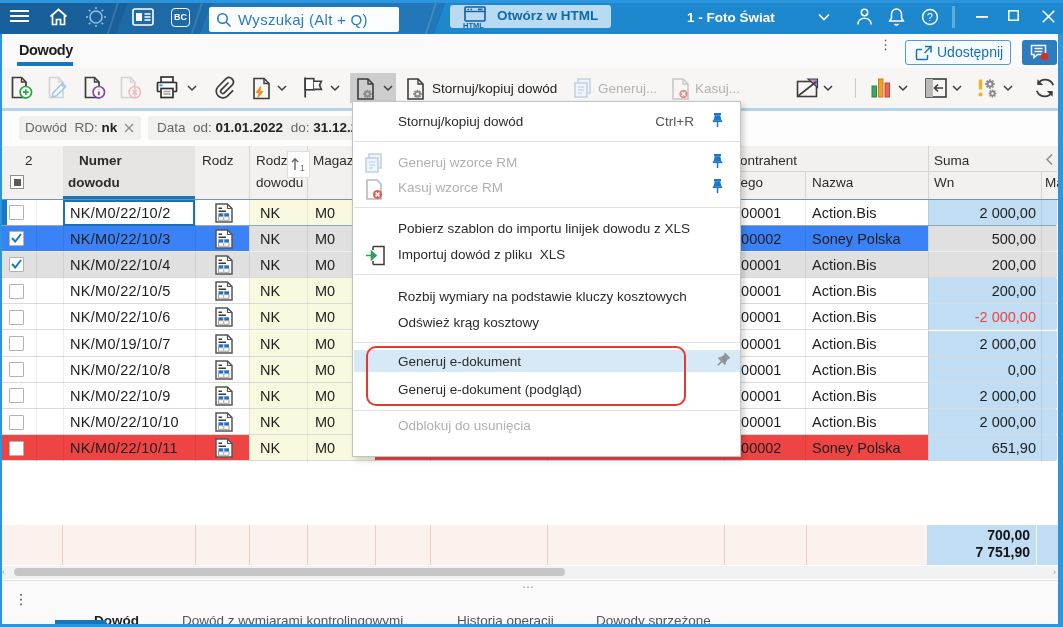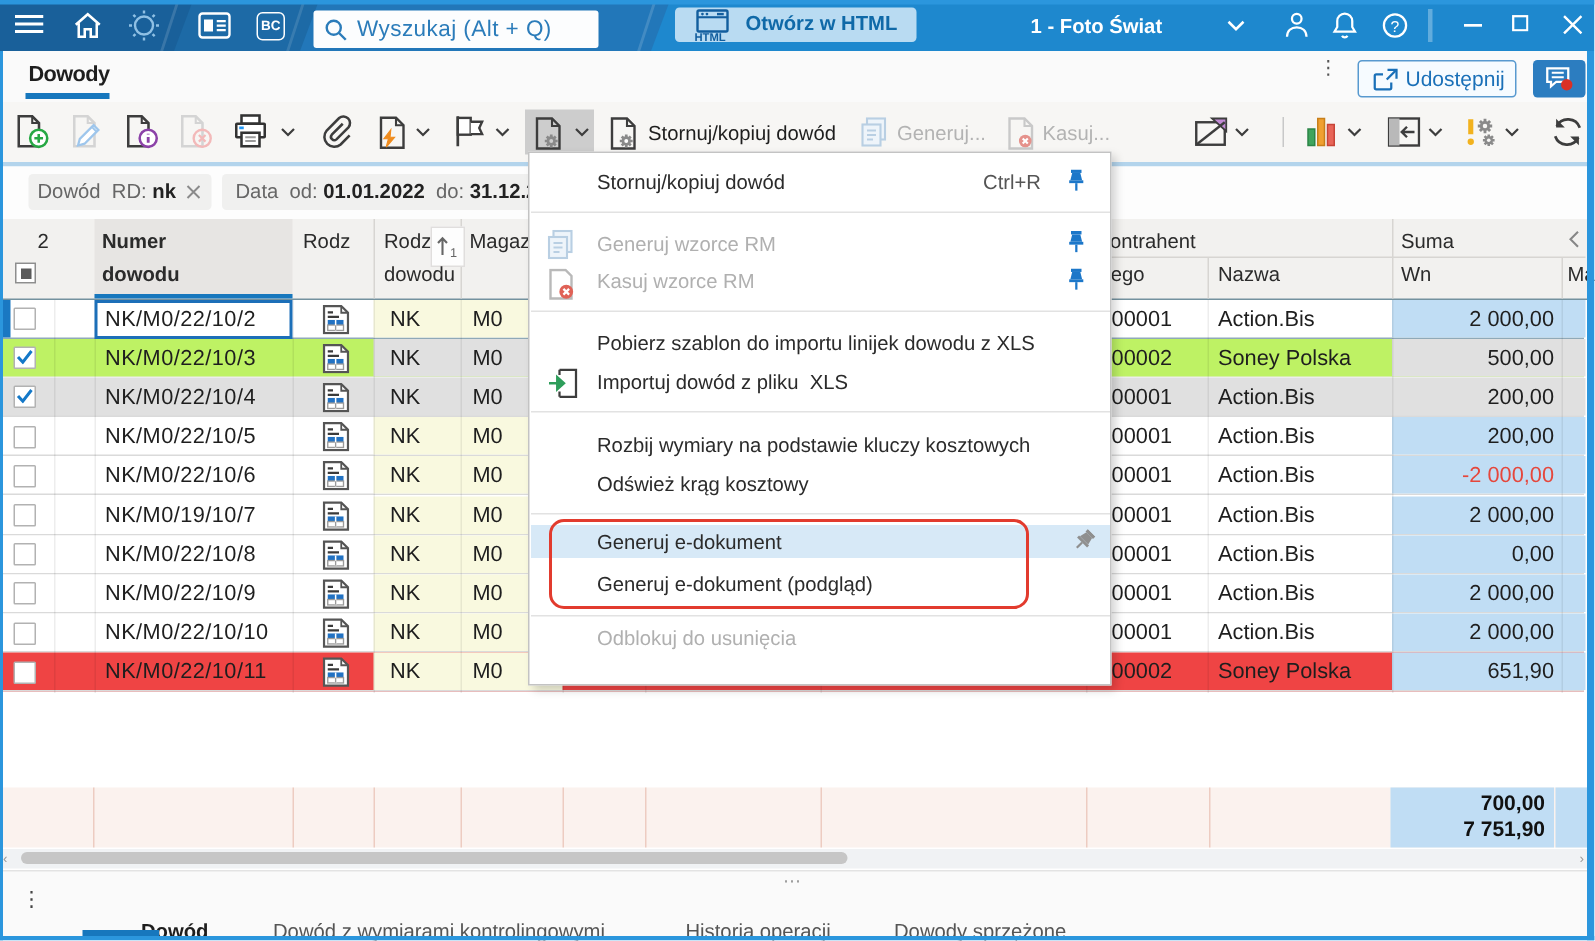--- a/index.html
+++ b/index.html
@@ -363,21 +363,21 @@
  <div class="hline" style="left:547px;top:0;height:53px;"></div>
  <div class="hline" style="left:724px;top:0;height:53px;"></div>
  <div class="hline" style="left:928px;top:0;height:53px;"></div>
  <div class="hline" style="left:805px;top:25.5px;height:27.5px;"></div>
  <div class="hline" style="left:1041px;top:25.5px;height:27.5px;"></div>
  <div class="abs" style="left:724px;top:25px;width:333px;height:1px;background:#d7d5d2;"></div>
  <div class="hcell" style="left:25px;top:7px;">2</div>
  <div class="abs" style="left:10px;top:29px;width:12px;height:12px;border:1px solid #8e8e8e;background:#fff;">
         <div class="abs" style="left:2.5px;top:2.5px;width:7px;height:7px;background:#5a5a5a;"></div>
       </div>
- <div class="hcell" style="left:68px;top:7px;font-weight:bold;">Numer</div>
+ <div class="hcell" style="left:79px;top:7px;font-weight:bold;">Numer</div>
  <div class="hcell" style="left:68px;top:29px;font-weight:bold;">dowodu</div>
  <div class="hcell" style="left:202px;top:7px;">Rodz</div>
  <div class="hcell" style="left:256px;top:7px;">Rodz</div>
  <div class="abs" style="left:287px;top:5px;width:23px;height:27px;background:#fdfdfd;border:1px solid #e0dedd;box-sizing:border-box;"></div>
       <svg class="abs" style="left:290px;top:10px" width="18" height="16" viewBox="0 0 18 16">
         <path d="M5 14V3M2 6l3-3.2L8 6" fill="none" stroke="#666" stroke-width="1.4"></path>
         <text x="10" y="15" font-size="8.5" fill="#666" font-family="Liberation Sans">1</text>
       </svg>
  <div class="hcell" style="left:256px;top:29px;">dowodu</div>
  <div class="hcell" style="left:313px;top:7px;">Magazyn</div>
@@ -406,21 +406,21 @@
           <rect x="3.5" y="13.7" width="10.5" height="3.6" fill="#fff" stroke="#9a9a9a" stroke-width="0.9"></rect>
           <path d="M8.75 10.3v7" stroke="#fff" stroke-width="1"></path>
           <path d="M8.75 13.9v3.2" stroke="#9a9a9a" stroke-width="0.9"></path>
         </svg>
         <div class="cell" style="left:260px;width:46px;">NK</div>
         <div class="cell" style="left:315px;width:56px;">M0</div>
         <div class="cell" style="left:733px;width:72px;">000001</div>
         <div class="cell" style="left:812px;width:112px;">Action.Bis</div>
         <div class="cell" style="left:928px;width:108px;text-align:right;color:#1e1e1e;">2 000,00</div>
       </div>
- <div class="grow" style="top:26.2px;background:#bef264;border-bottom:1px solid #ececec;box-sizing:border-box;">
+ <div class="grow" style="top:26.2px;background:#3b82f6;border-bottom:1px solid #ececec;box-sizing:border-box;">
         <div class="cell" style="left:249px;width:126px;background:#e0e0e0;"></div>
         <div class="cell" style="left:928px;width:129px;background:#e0e0e0;"></div>
         <div class="cb"></div>
         <svg class="abs" style="left:10.5px;top:7.5px" width="11" height="10" viewBox="0 0 11 10">
           <path d="M1 5l3.2 3.5L10 1" fill="none" stroke="#1478c8" stroke-width="2"></path>
         </svg>
         <div class="cell" style="left:70px;width:124px;letter-spacing:0.3px;">NK/M0/22/10/3</div>
         <svg class="abs" style="left:215px;top:3px" width="18" height="20" viewBox="0 0 18 20">
           <path d="M1 1h11.5l4.5 4.5V19H1z" fill="#fff" stroke="#555" stroke-width="1.5"></path>
           <path d="M12.5 1v4.5H17" fill="none" stroke="#555" stroke-width="1.2"></path>

